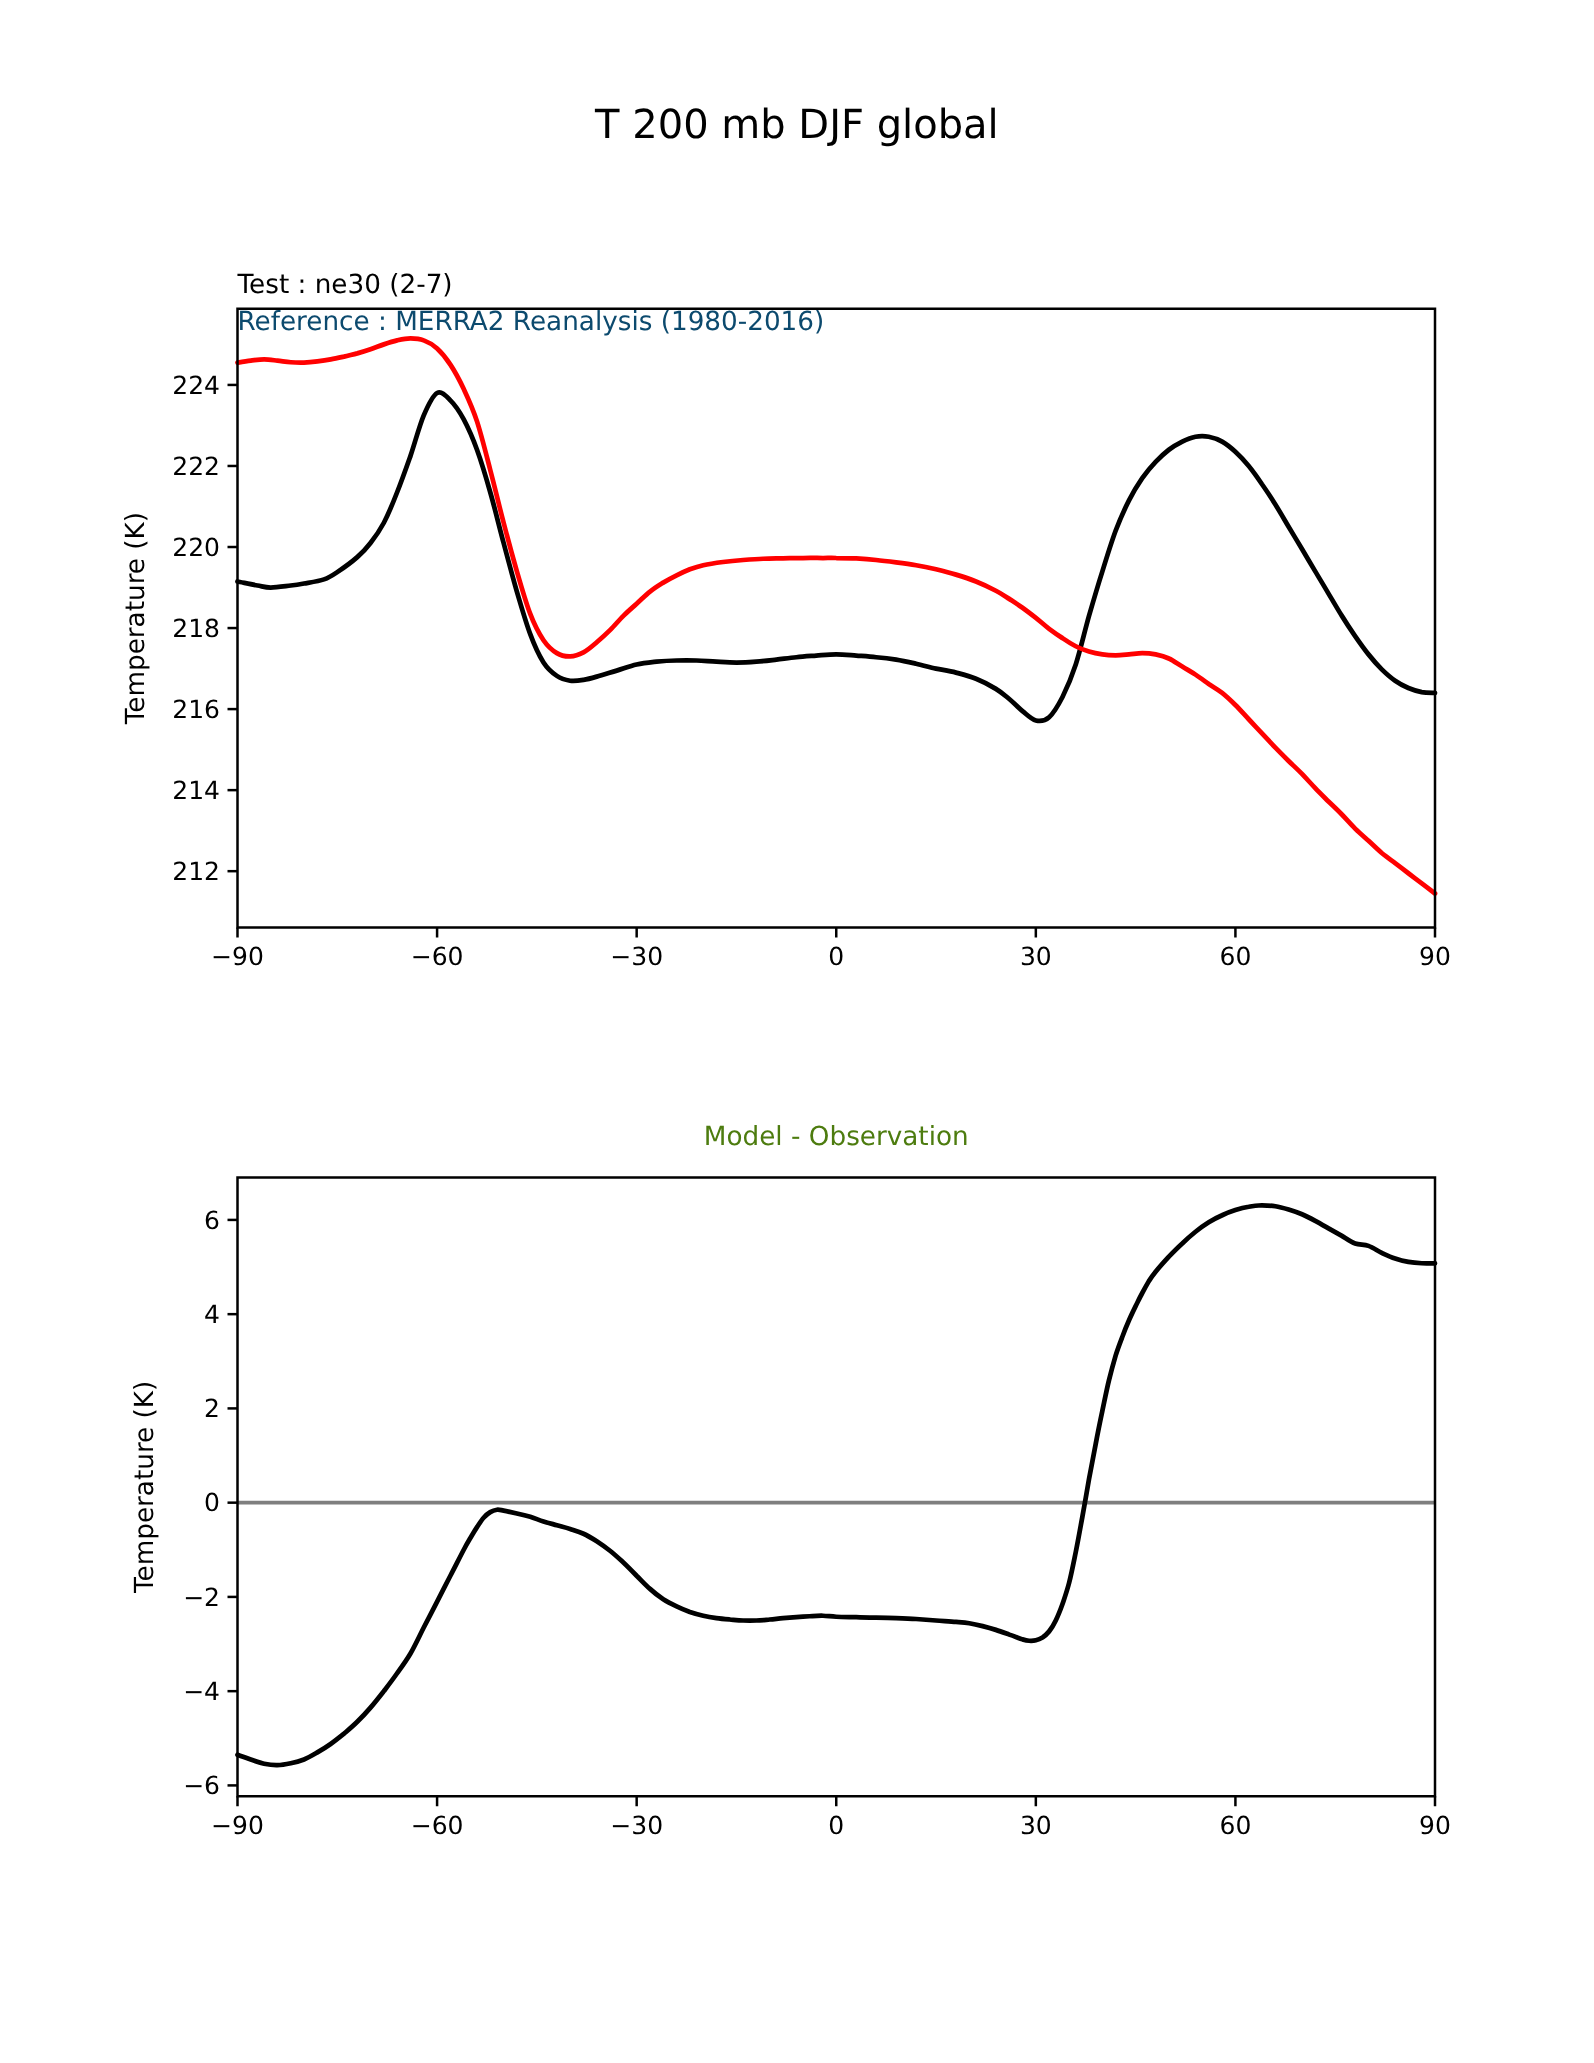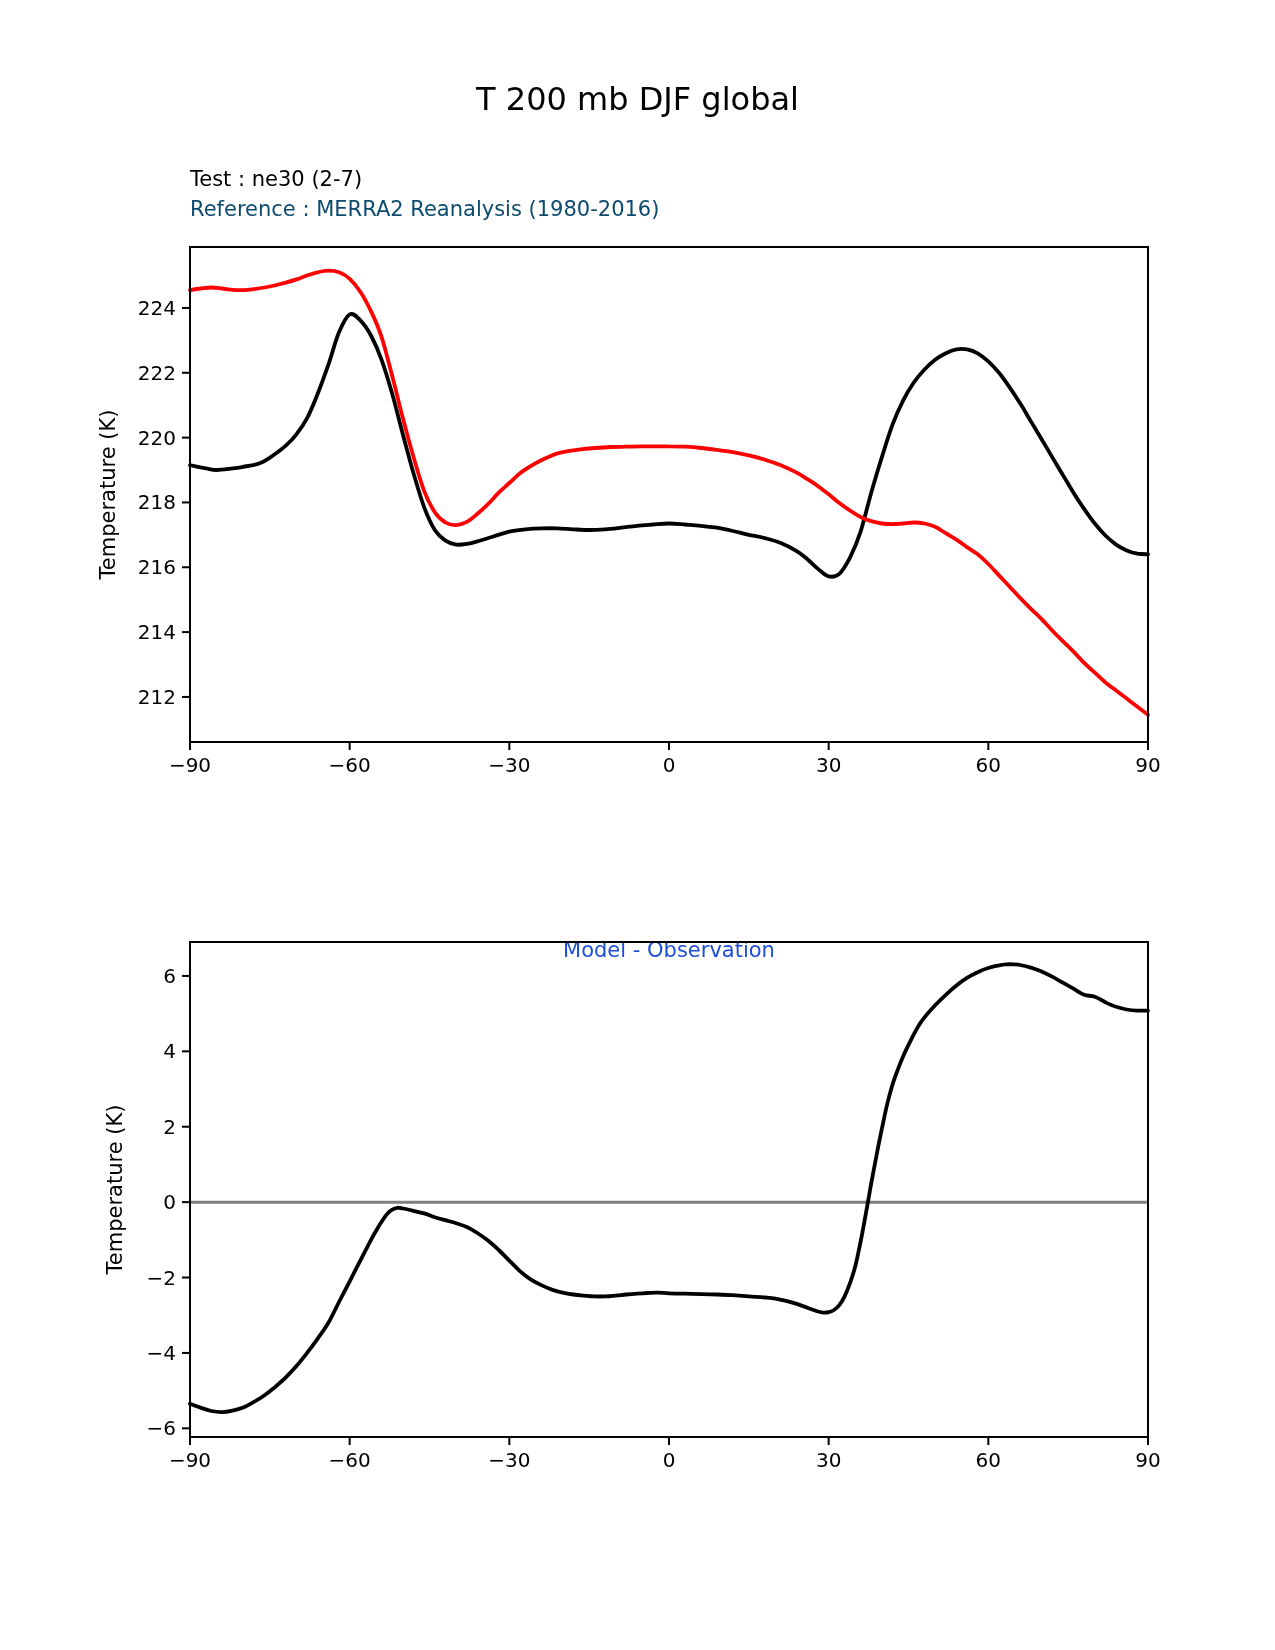--- a/index.html
+++ b/index.html
@@ -11,34 +11,34 @@
   .figure-title {
     position:absolute; left:0; top:80px; width:1275px;
     text-align:center; font-size:32px; color:#000000;
   }
   .legend {
     position:absolute; left:190px; top:164px;
   }
   .legend-line { font-size:21px; line-height:30px; white-space:nowrap; }
   .subplot-title {
     position:absolute; left:190px; top:897px; width:958px;
-    text-align:center; font-size:21px; color:#1d4ed8;margin-top:41px;
+    text-align:center; font-size:21px; color:#4d7c0f;
   }
   svg.canvas { position:absolute; left:0; top:0; }
   text { font-family:"DejaVu Sans","Liberation Sans",sans-serif; }
 </style>
 </head>
 <body>
 
 <div class="figure">
 
   <div class="figure-title">T 200 mb DJF global</div>
 
   <div class="legend">
-    <div class="legend-line" style="color: rgb(0, 0, 0);">Test : ne30 (2-7)</div>
+    <div class="legend-line" style="color: rgb(0, 0, 0); margin-top: 48px;">Test : ne30 (2-7)</div>
     <div class="legend-line" style="color: #0c4a6e;">Reference : MERRA2 Reanalysis (1980-2016)</div>
   </div>
 
   <div class="subplot-title">Model - Observation</div>
 
   <svg class="canvas" width="1275" height="1650">
       <line x1="190" y1="742" x2="190" y2="750" stroke="#000" stroke-width="2"></line>
       <text x="190" y="772" text-anchor="middle" font-size="20" fill="#000">−90</text>
       <line x1="349.66666666666663" y1="742" x2="349.66666666666663" y2="750" stroke="#000" stroke-width="2"></line>
       <text x="349.66666666666663" y="772" text-anchor="middle" font-size="20" fill="#000">−60</text>

